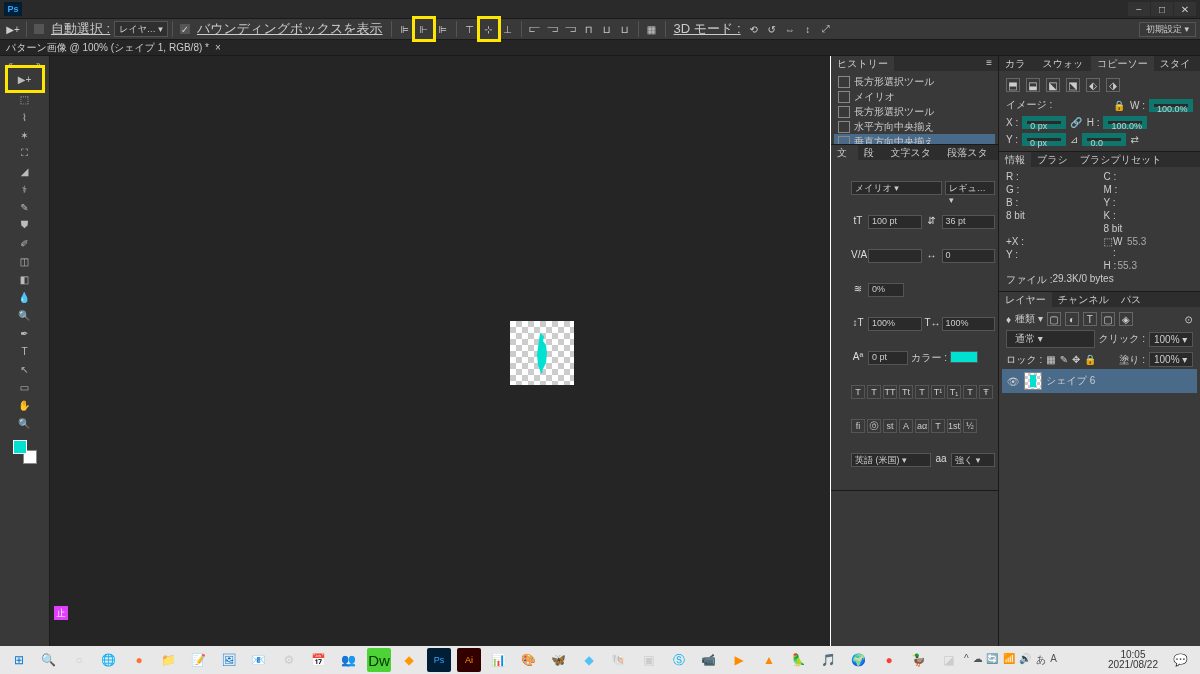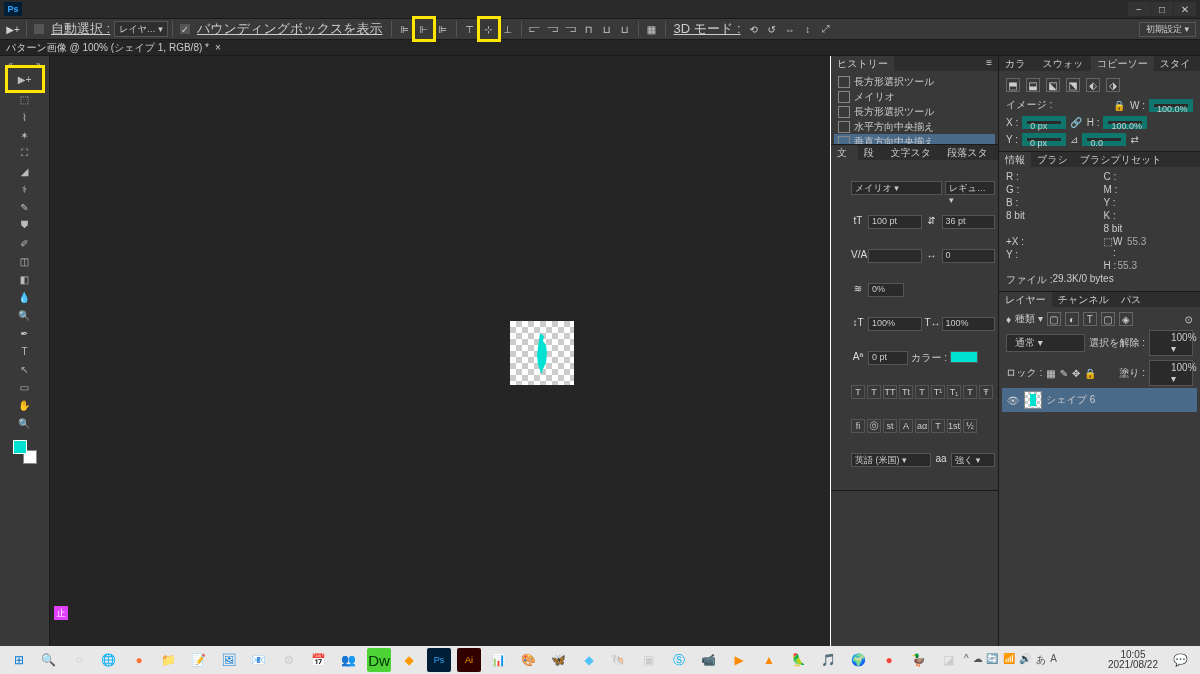--- a/index.html
+++ b/index.html
@@ -53,21 +53,21 @@
 .char-ic { width: 14px; color: #ddd; text-align: center; }
 .char-btns { display: flex; gap: 2px; }
 .char-btns div { width: 14px; height: 14px; border: 1px solid #555; display: flex; align-items: center; justify-content: center; font-size: 9px; cursor: pointer; }
 .color-swatch { width: 28px; height: 12px; background: #00e1d2; border: 1px solid #555; }
 .info-row { display: flex; font-size: 9px; padding: 1px 4px; }
 .info-row .lbl { width: 14px; }
 .info-row .val { color: #aaa; }
 .layers-body { background: #3a3a3a; }
 .layer-top { display: flex; align-items: center; padding: 2px 4px; gap: 4px; font-size: 9px; }
 .layer-top .sel { background: #2a2a2a; border: 1px solid #555; padding: 1px 8px; flex: 1; }
-.layer-top .rsel { background: #2a2a2a; border: 1px solid #555; padding: 1px 21px; width: 44px; }
+.layer-top .rsel { background: #2a2a2a; border: 1px solid #555; padding: 1px 4px; width: 44px; }
 .layer-row { display: flex; align-items: center; height: 24px; background: #4a6a8a; padding: 0 4px; gap: 4px; }
 .layer-row .eye { width: 14px; text-align: center; }
 .layer-row .thumb { width: 18px; height: 18px; background-image: repeating-conic-gradient(#ccc 0 25%, #fff 0 50%); background-size: 6px 6px; border: 1px solid #888; position: relative; }
 .layer-row .thumb::after { content: ""; position: absolute; top: 2px; left: 5px; width: 6px; height: 12px; background: #00e1d2; }
 .align-row { display: flex; gap: 6px; padding: 4px; }
 .align-btn { width: 14px; height: 14px; border: 1px solid #666; display: flex; align-items: center; justify-content: center; cursor: pointer; }
 .clone-row { display: flex; align-items: center; padding: 2px 4px; font-size: 9px; gap: 4px; }
 .clone-row .inp { background: #2a2a2a; border: 5px solid #0f766e; height: 13px; padding: 0 3px; width: 44px; font-size: 9px; color: #ccc; }
 .statusbar { position: absolute; bottom: 0; left: 0; right: 0; height: 24px; background: #393939; display: flex; align-items: center; padding: 0 6px; font-size: 9px; border-top: 1px solid #1a1a1a; }
 .statusbar .zoominp { width: 40px; margin-right: 8px; }
@@ -447,21 +447,21 @@
           <span>種類 ▾</span>
           <span class="align-btn">▢</span>
           <span class="align-btn">◐</span>
           <span class="align-btn">T</span>
           <span class="align-btn">▢</span>
           <span class="align-btn">◈</span>
           <span style="margin-left:auto">⊙</span>
         </div>
         <div class="layer-top">
           <span class="sel">通常 ▾</span>
-          <span>選択を解除 :</span>
+          <span>クリック :</span>
           <span class="rsel">100% ▾</span>
         </div>
         <div class="layer-top">
           <span>ロック :</span>
           <span>▦</span>
           <span>✎</span>
           <span>✥</span>
           <span>🔒</span>
           <span style="margin-left:auto">塗り :</span>
           <span class="rsel">100% ▾</span>

